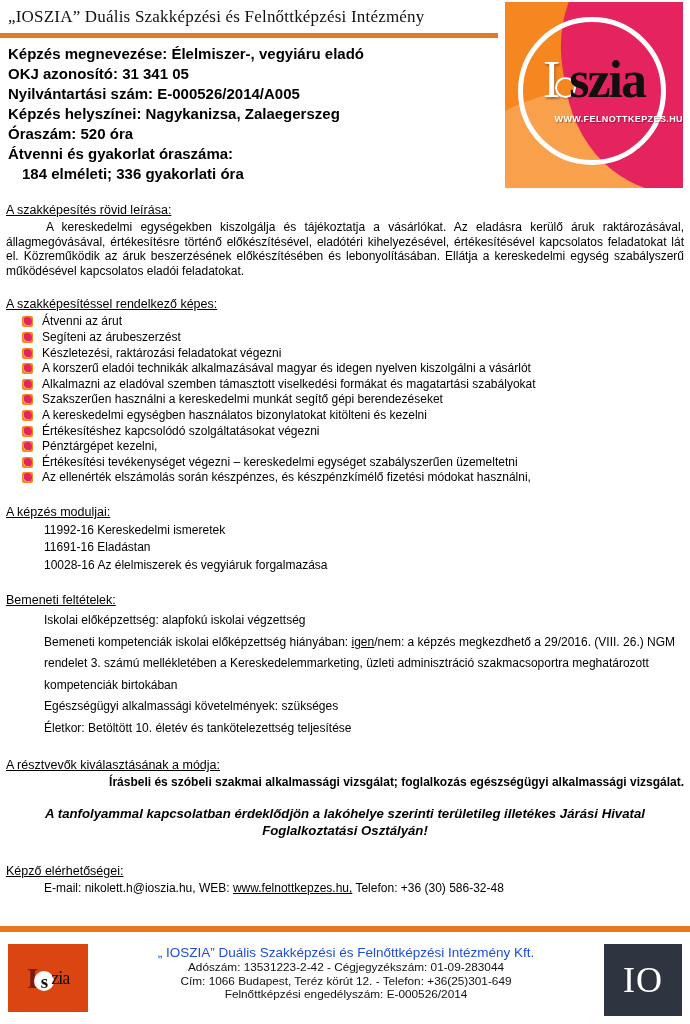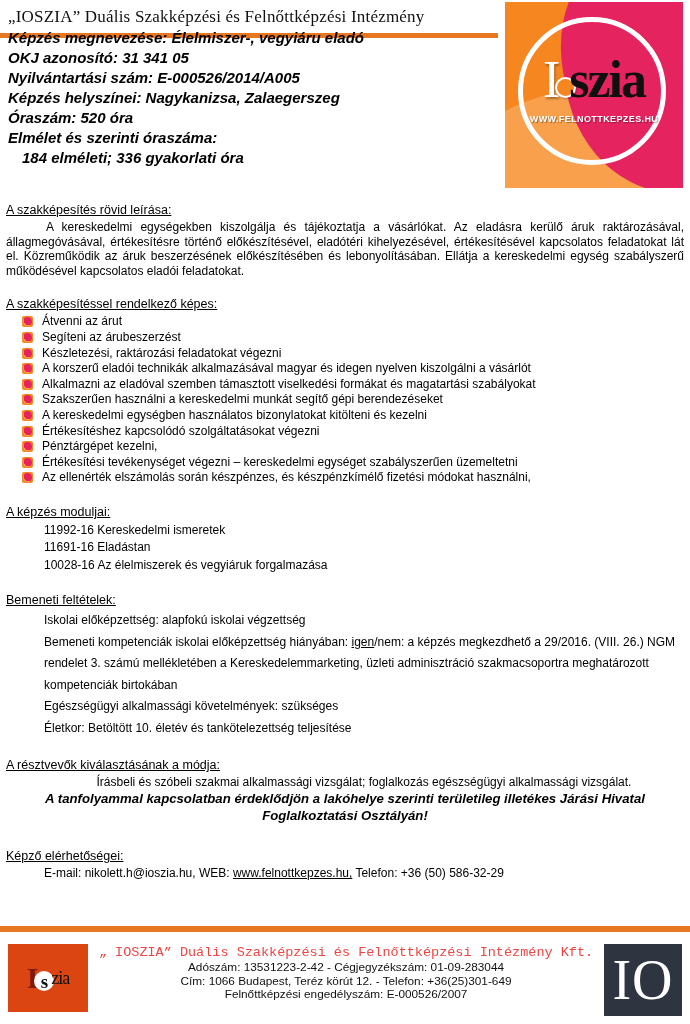--- a/index.html
+++ b/index.html
@@ -60,29 +60,29 @@
     width:21px; height:21px; border-radius:50%;
     background:var(--logo-orange); border:2px solid #fff;
     align-self:center; margin:14px -7px 0 -5px;
     box-shadow:1px 1px 2px rgba(0,0,0,.3); z-index:1;
   }
   .logo-szia {
     font-family:"Liberation Serif", serif; font-weight:700;
     font-size:52px; line-height:1; color:#101010; letter-spacing:-2px; z-index:2;
   }
   .logo-site {
-    position:absolute; left:0; right:0; top:112px; text-align:center;
+    position:absolute; left:0; right:0; top:112px; text-align:right;
     color:#fff; font-size:9px; font-weight:700; letter-spacing:.4px;
     text-shadow:1px 1px 1px rgba(0,0,0,.35);
   }
 
   
   .course {
-    position:absolute; top:28px; left:8px; width:480px;
-    font-weight:700; font-size:15px; line-height:20px;font-style:italic;
+    position:absolute; top:44px; left:8px; width:480px;
+    font-weight:700; font-size:15px; line-height:20px;
   }
   .course .indent { padding-left:14px; }
 
   
   .content { position:absolute; top:203px; left:6px; width:678px; font-size:12px; }
   .sec-h {
     text-decoration:underline; font-size:12.5px; margin-bottom:3px;
   }
   .sec-h.mt { margin-top:19px; }
   .para { text-align:justify; text-indent:40px; line-height:14.6px; }
@@ -97,24 +97,24 @@
     content:""; position:absolute; left:1px; top:1px; right:1px; bottom:1px;
     border-radius:50%;
     background:radial-gradient(circle at 62% 38%, var(--logo-pink) 58%, var(--logo-orange-light) 60%);
   }
   .cap-text { line-height:15.6px; white-space:nowrap; }
 
   .plain-line { padding-left:38px; line-height:17.5px; }
   .entry-line { padding-left:38px; line-height:21.5px; }
   .u { text-decoration:underline; }
 
-  .sel-para { text-indent:38px; text-align:center; line-height:15px; }
+  .sel-para { text-indent:38px; text-align:right; line-height:15px;font-weight:bold; }
 
   .callout {
-    text-align:center;
+    margin-top:15px; text-align:center;
     font-weight:700; font-style:italic; font-size:13.2px; line-height:17px;
   }
   .contact-line { padding-left:38px; margin-top:2px; line-height:15px; }
 
   
   .rule-bottom {
     position:absolute; top:926px; left:0; width:690px; height:6px;
     background:var(--accent-orange);
   }
   .footer-row {
@@ -137,28 +137,28 @@
   .f-disc span {
     font-family:"Liberation Serif", serif; font-size:19px; font-weight:700;
     color:#101010; line-height:1;
   }
   .f-zia {
     font-family:"Liberation Serif", serif; font-size:18px; font-weight:400;
     color:#101010; line-height:1; z-index:2; letter-spacing:-1px;
   }
   .f-center { flex:1 1 auto; text-align:center; padding:1px 4px 0; }
   .f-company {
-    font-family:Liberation Mono, monospace; font-size:13.5px; line-height:16px;
-    color:#ef4444;
+    font-family:Liberation Sans, sans-serif; font-size:13.5px; line-height:16px;
+    color:#1d4ed8;
   }
   .f-line { font-size:11.8px; line-height:13.6px; color:#111; }
   .f-badge {
     flex:0 0 78px; width:78px; height:72px; background:var(--footer-dark);
     color:#fff; display:flex; align-items:center; justify-content:center;
-    font-family:"Liberation Serif", serif; font-size:56px; letter-spacing:1px;
+    font-family:"Liberation Serif", serif; font-size:36px; letter-spacing:1px;
   }
 </style>
 </head>
 <body>
 
 <div class="page">
 
   <div class="masthead">„IOSZIA” Duális Szakképzési és Felnőttképzési Intézmény</div>
   <div class="rule-top"></div>
 
@@ -173,21 +173,21 @@
     </div>
     <div class="logo-site">WWW.FELNOTTKEPZES.HU</div>
   </div>
 
   <div class="course">
     <div>Képzés megnevezése: Élelmiszer-, vegyiáru eladó</div>
     <div>OKJ azonosító: 31 341 05</div>
     <div>Nyilvántartási szám: E-000526/2014/A005</div>
     <div>Képzés helyszínei: Nagykanizsa, Zalaegerszeg</div>
     <div>Óraszám: 520 óra</div>
-    <div>Elmélet és szerinti óraszáma:</div>
+    <div>Átvenni és gyakorlat óraszáma:</div>
     <div class="indent">184 elméleti; 336 gyakorlati óra</div>
   </div>
 
   <div class="content">
 
     <div class="sec-h">A szakképesítés rövid leírása:</div>
     <div class="para">A kereskedelmi egységekben kiszolgálja és tájékoztatja a vásárlókat. Az eladásra kerülő áruk raktározásával, állagmegóvásával, értékesítésre történő előkészítésével, eladótéri kihelyezésével, értékesítésével kapcsolatos feladatokat lát el. Közreműködik az áruk beszerzésének előkészítésében és lebonyolításában. Ellátja a kereskedelmi egység szabályszerű működésével kapcsolatos eladói feladatokat.</div>
 
     <div class="sec-h mt">A szakképesítéssel rendelkező képes:</div>
     <div class="cap-list">
@@ -247,35 +247,35 @@
     <div class="entry-line"><span>Bemeneti kompetenciák iskolai előképzettség hiányában: </span><span class="u">igen</span><span>/nem: a képzés megkezdhető a 29/2016. (VIII. 26.) NGM rendelet 3. számú mellékletében a Kereskedelemmarketing, üzleti adminisztráció szakmacsoportra meghatározott kompetenciák birtokában</span></div>
     <div class="entry-line">Egészségügyi alkalmassági követelmények: szükséges</div>
     <div class="entry-line">Életkor: Betöltött 10. életév és tankötelezettség teljesítése</div>
 
     <div class="sec-h mt">A résztvevők kiválasztásának a módja:</div>
     <div class="para sel-para">Írásbeli és szóbeli szakmai alkalmassági vizsgálat; foglalkozás egészségügyi alkalmassági vizsgálat.</div>
 
     <div class="callout">A tanfolyammal kapcsolatban érdeklődjön a lakóhelye szerinti területileg illetékes Járási Hivatal Foglalkoztatási Osztályán!</div>
 
     <div class="sec-h mt" style="margin-top:25px">Képző elérhetőségei:</div>
-    <div class="contact-line"><span>E-mail: nikolett.h@ioszia.hu, WEB: </span><span class="u">www.felnottkepzes.hu,</span><span> Telefon: +36 (50) 586-32-29</span></div>
+    <div class="contact-line"><span>E-mail: nikolett.h@ioszia.hu, WEB: </span><span class="u">www.felnottkepzes.hu,</span><span> Telefon: +36 (30) 586-32-48</span></div>
 
   </div>
 
   <div class="rule-bottom"></div>
   <div class="footer-row">
     <div class="f-logo">
       <span class="f-logo-i">I</span>
       <span class="f-disc">
           <span>s</span>
         </span>
       <span class="f-zia">zia</span>
     </div>
     <div class="f-center">
       <div class="f-company">„ IOSZIA” Duális Szakképzési és Felnőttképzési Intézmény Kft.</div>
       <div class="f-line">Adószám: 13531223-2-42 - Cégjegyzékszám: 01-09-283044</div>
       <div class="f-line">Cím: 1066 Budapest, Teréz körút 12. - Telefon: +36(25)301-649</div>
-      <div class="f-line">Felnőttképzési engedélyszám: E-000526/2007</div>
+      <div class="f-line">Felnőttképzési engedélyszám: E-000526/2014</div>
     </div>
     <div class="f-badge">IO</div>
   </div>
 
 </div>
 
 </body></html>

